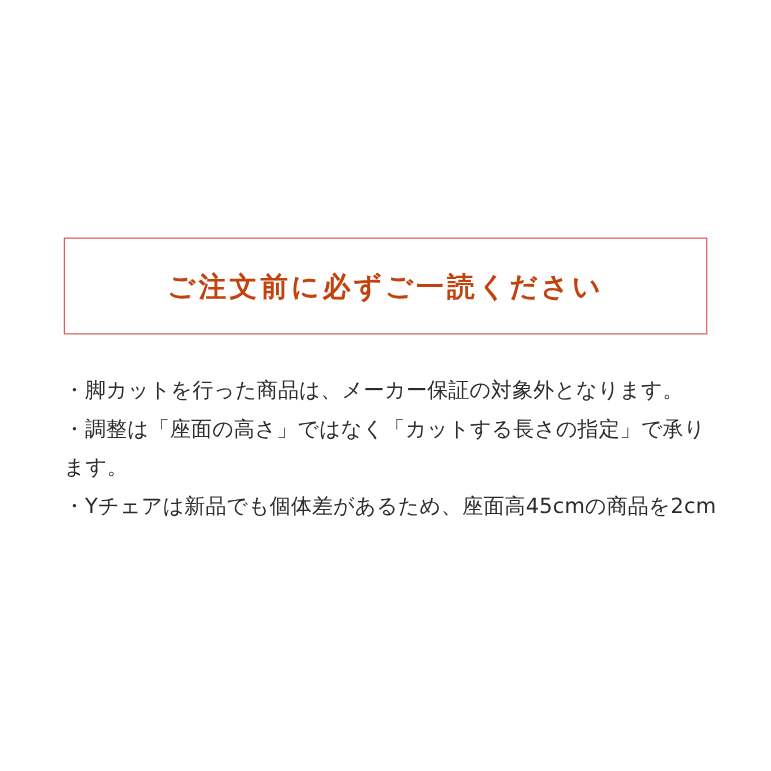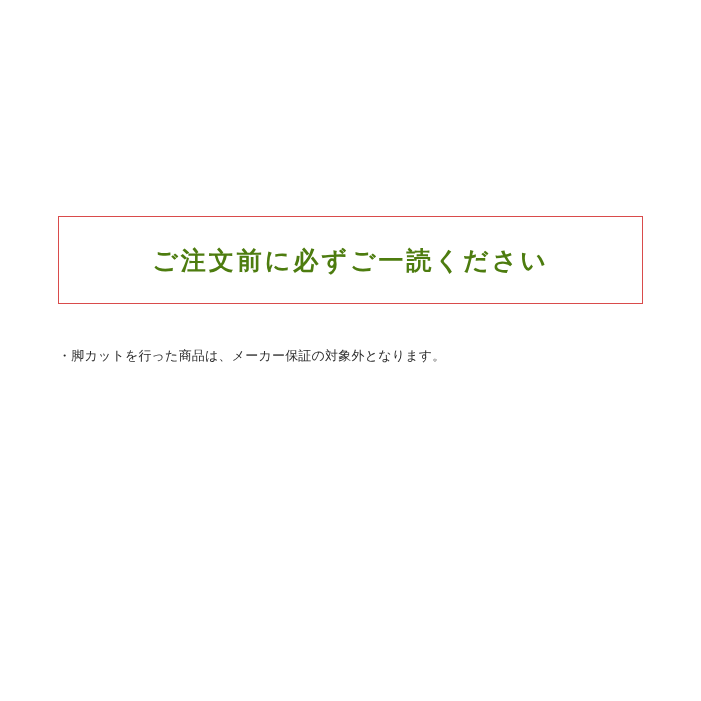--- a/index.html
+++ b/index.html
@@ -25,48 +25,50 @@
     top: 216px;
     width: 585px;
     height: 88px;
     border: 1px solid #d94b4b;
     box-sizing: border-box;
     display: flex;
     align-items: center;
     justify-content: center;
   }
   .notice-title {
-    color: #4d7c0f;
+    color: #c2410c;
     font-size: 25px;
     font-weight: bold;
     letter-spacing: 3px;
     white-space: nowrap;
     font-family: "DejaVu Sans", sans-serif;
   }
   .body-text {
     position: absolute;
     left: 58px;
     top: 338px;
     width: 600px;
     color: #2b2b2b;
-    font-size: 13px;
+    font-size: 19px;
     line-height: 35px;
     font-family: "DejaVu Sans", sans-serif;
     letter-spacing: 0.2px;
   }
   .line {
     white-space: pre-wrap;
   }
 </style>
 </head>
 <body>
 
 <div class="page">
 
   <div class="notice-box">
     <span class="notice-title">ご注文前に必ずご一読ください</span>
   </div>
 
   <div class="body-text">
     <div class="line">・脚カットを行った商品は、メーカー保証の対象外となります。</div>
+    <div class="line">・調整は「座面の高さ」ではなく「カットする長さの指定」で承ります。</div>
+    <div class="line">・Yチェアは新品でも個体差があるため、座面高45cmの商品を2cm</div>
   </div>
 
 </div>
 
 </body></html>

